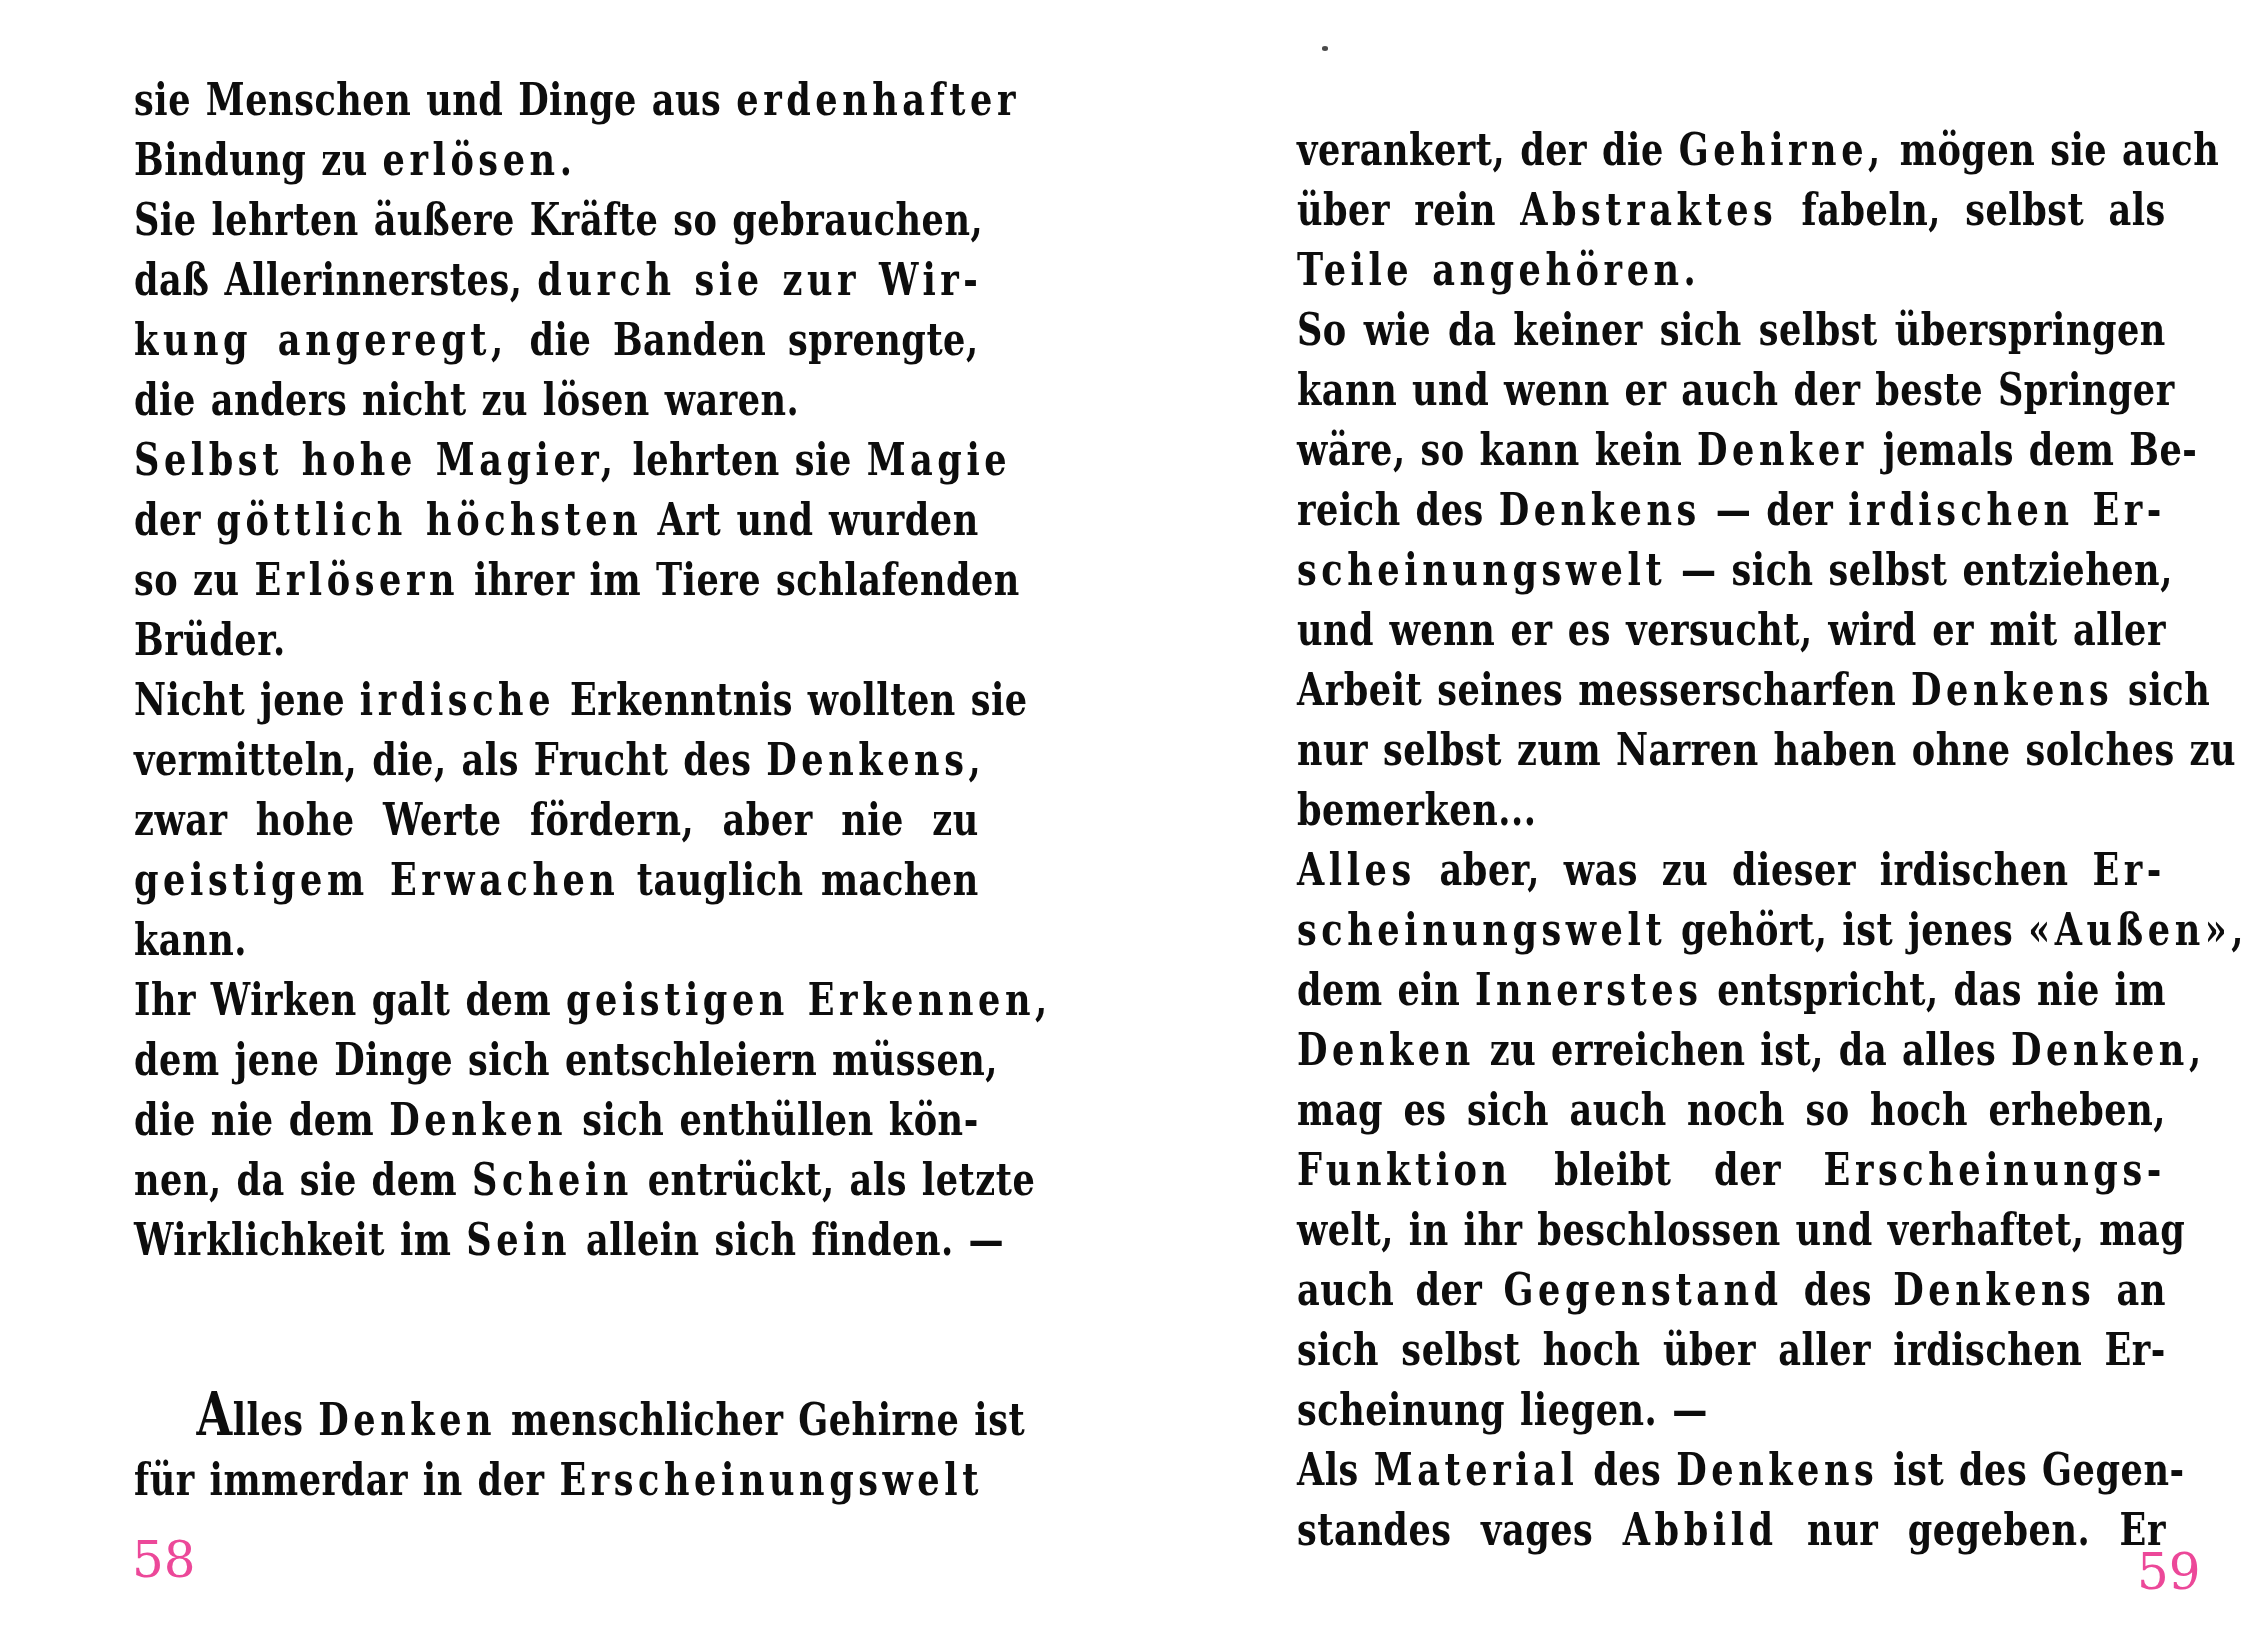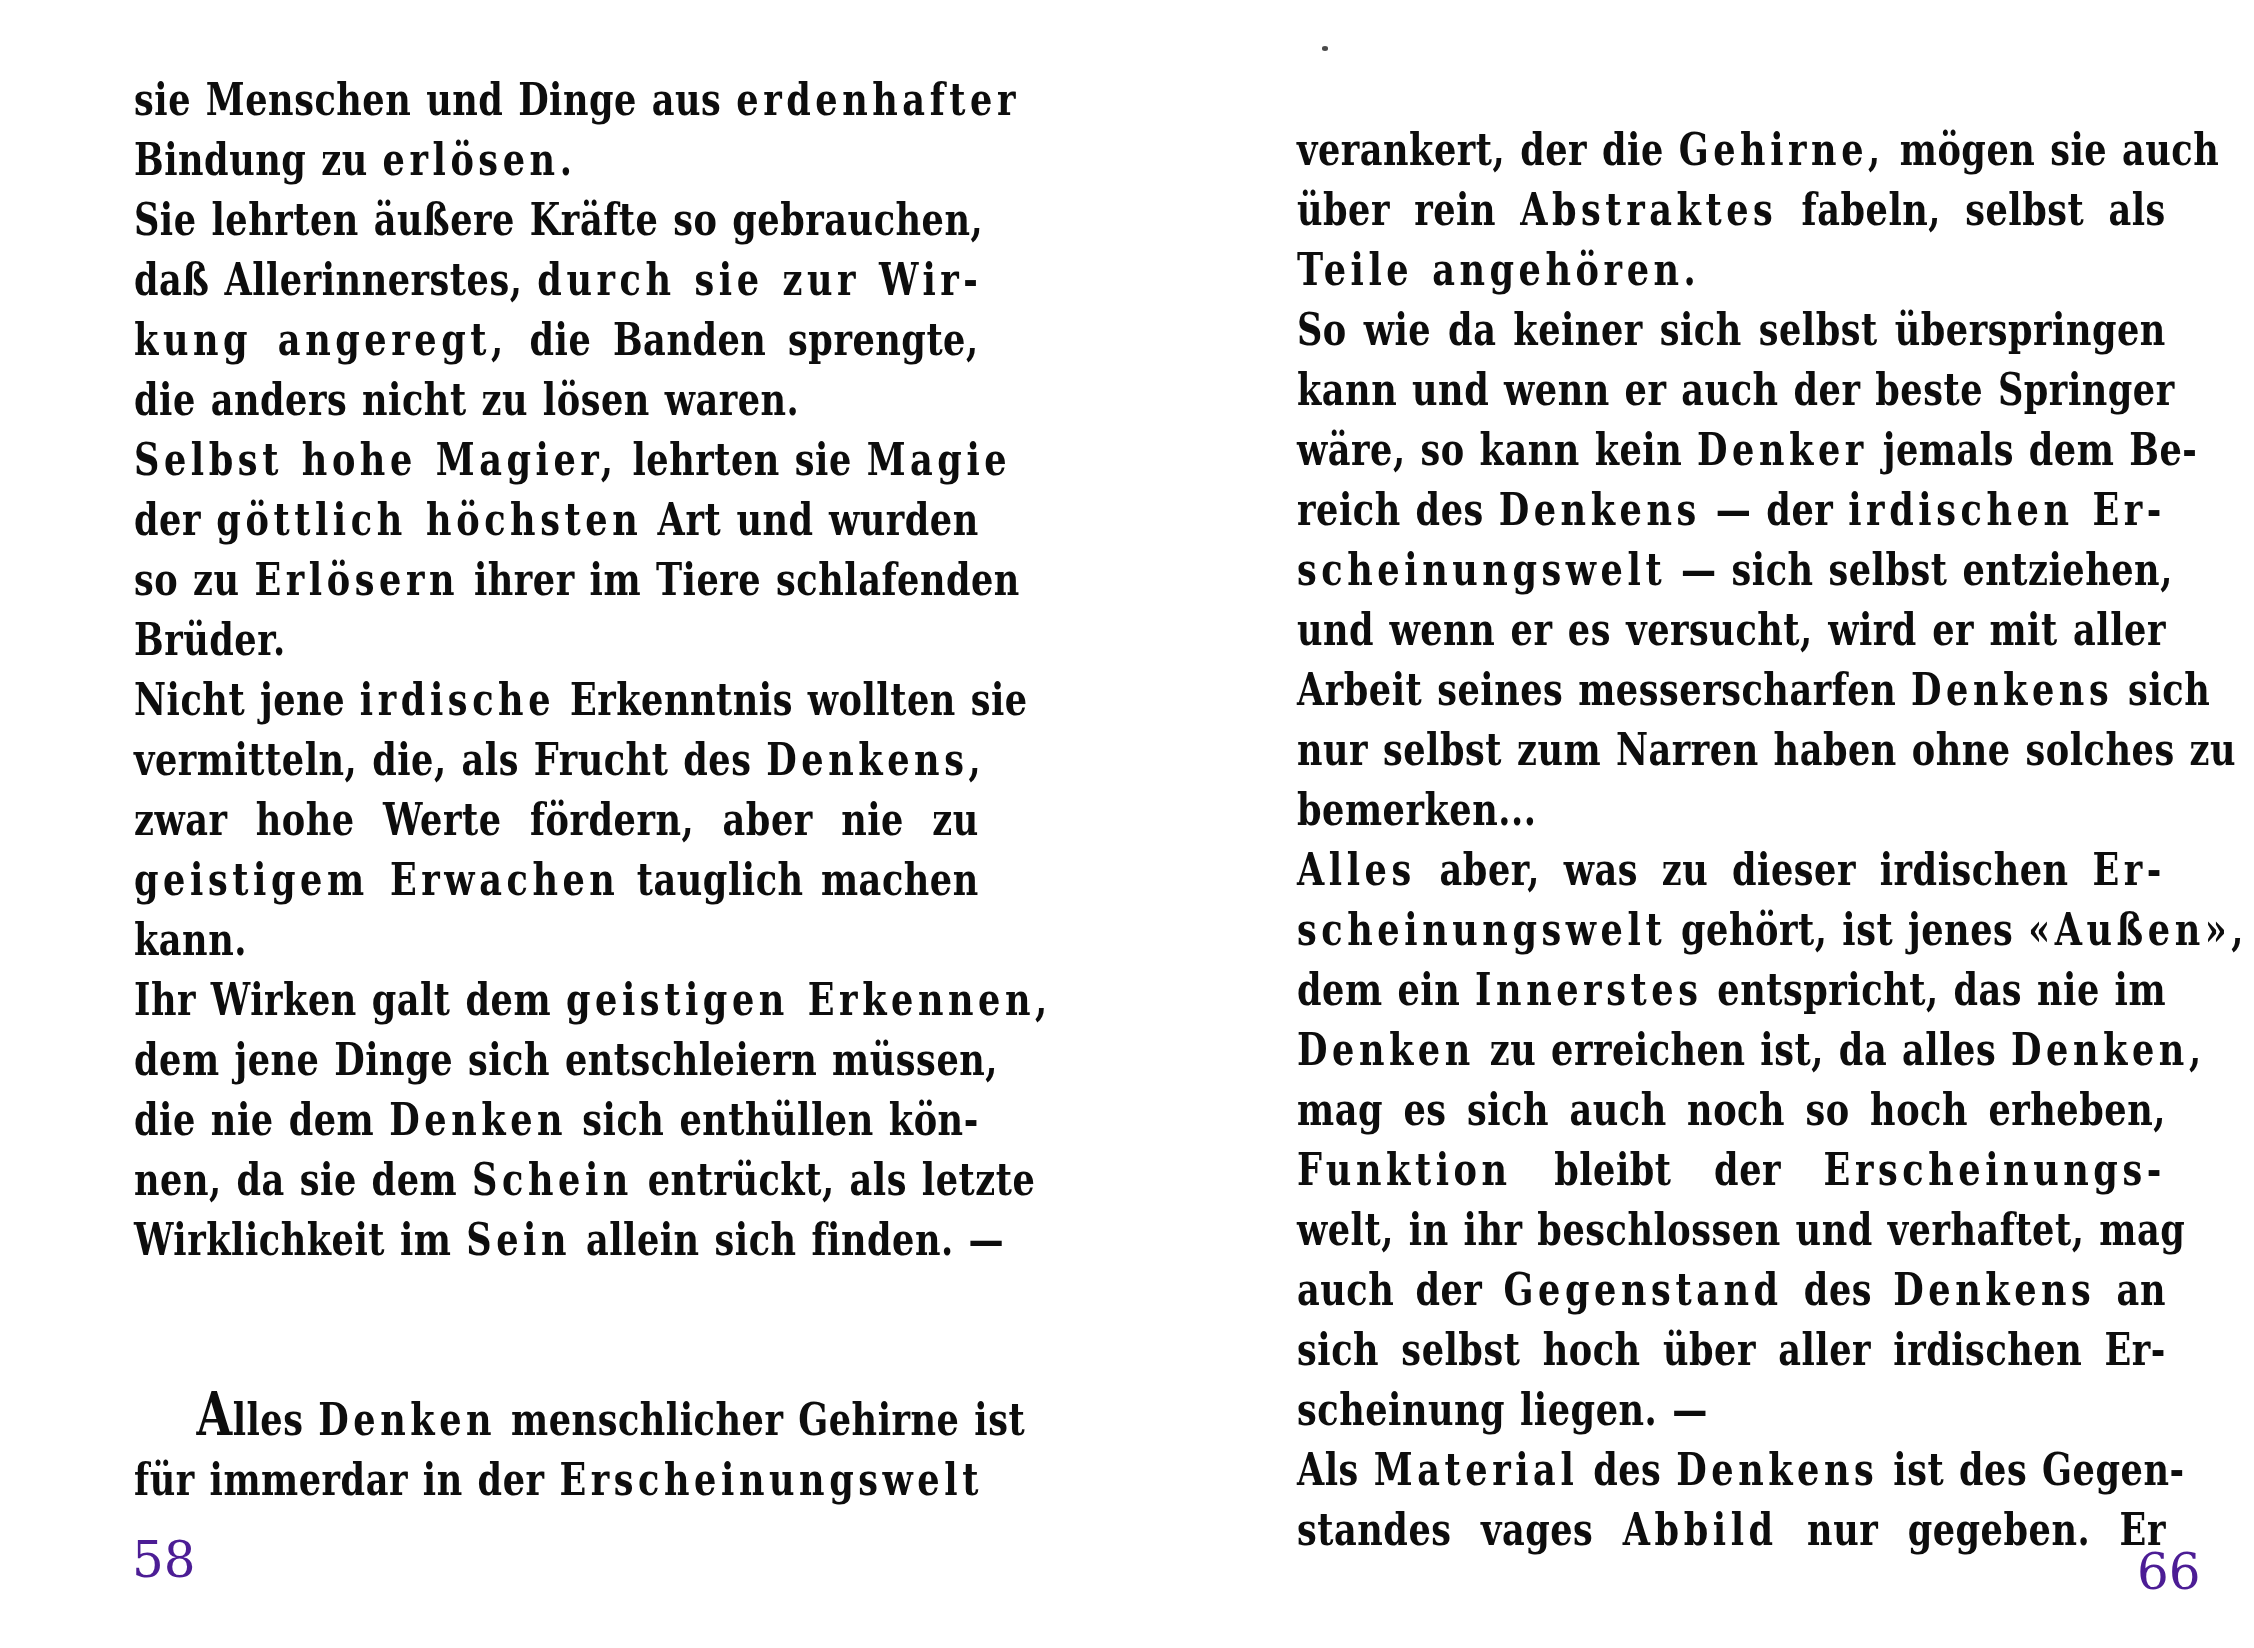--- a/index.html
+++ b/index.html
@@ -19,21 +19,21 @@
   }
   .line.end{text-align-last:left;}
   .line.blank{}
   .left-col .line{width:1083px;}
   .right-col .line{width:1114px;}
   .sp{letter-spacing:0.13em;}
   .big{font-size:59px;line-height:0;}
   .pagenum{
     position:absolute;font-size:50px;
     font-family:"DejaVu Serif","Liberation Serif",serif;
-    color:#4c1d95;
+    color:#ec4899;
   }
   #pagenum-left{left:132px;top:1531px;}
   #pagenum-right{left:2137px;top:1543px;}
   .speck{
     position:absolute;left:1322px;top:46px;width:6.2px;height:4.5px;
     background:#2a2a2a;border-radius:50%;opacity:.85;
   }
 </style>
 </head>
 <body>
@@ -88,14 +88,14 @@
     <div class="line"><span class="sp">Funktion</span> <span>bleibt der</span> <span class="sp">Erscheinungs-</span></div>
     <div class="line"><span>welt, in ihr beschlossen und verhaftet, mag</span></div>
     <div class="line"><span>auch der</span> <span class="sp">Gegenstand</span> <span>des</span> <span class="sp">Denkens</span> <span>an</span></div>
     <div class="line"><span>sich selbst hoch über aller irdischen Er-</span></div>
     <div class="line end"><span>scheinung liegen. —</span></div>
     <div class="line"><span>Als</span> <span class="sp">Material</span> <span>des</span> <span class="sp">Denkens</span> <span>ist des Gegen-</span></div>
     <div class="line"><span>standes vages</span> <span class="sp">Abbild</span> <span>nur gegeben. Er</span></div>
   </div>
 
 <div id="pagenum-left" class="pagenum">58</div>
-<div id="pagenum-right" class="pagenum">66</div>
+<div id="pagenum-right" class="pagenum">59</div>
 
 
 </body></html>

